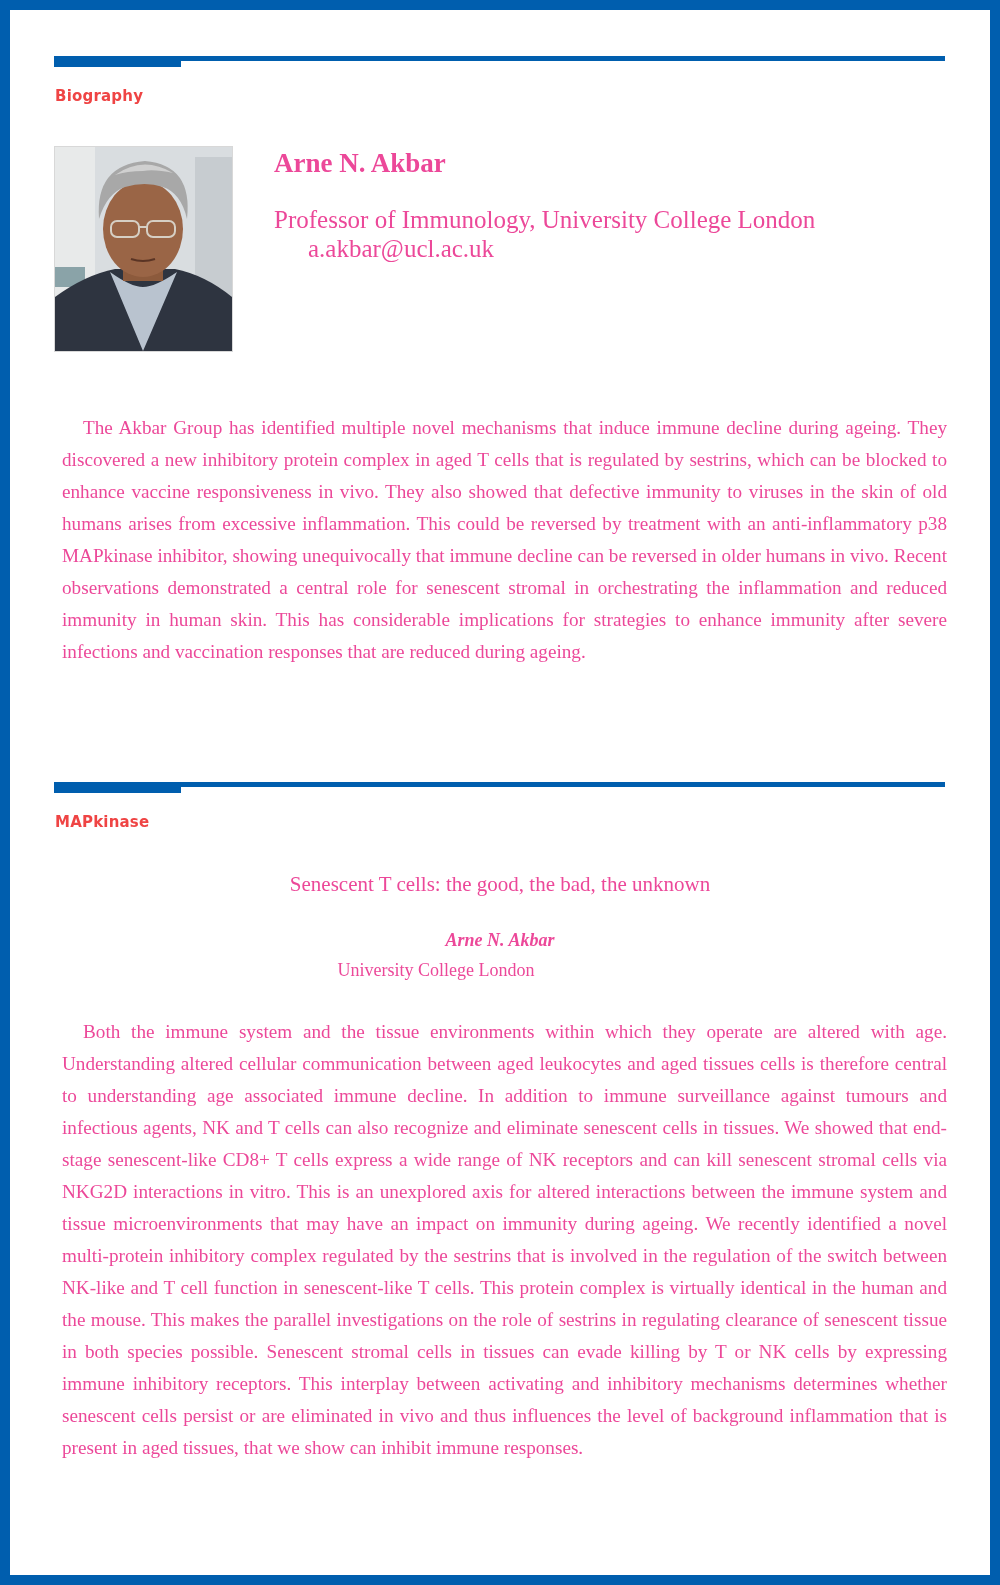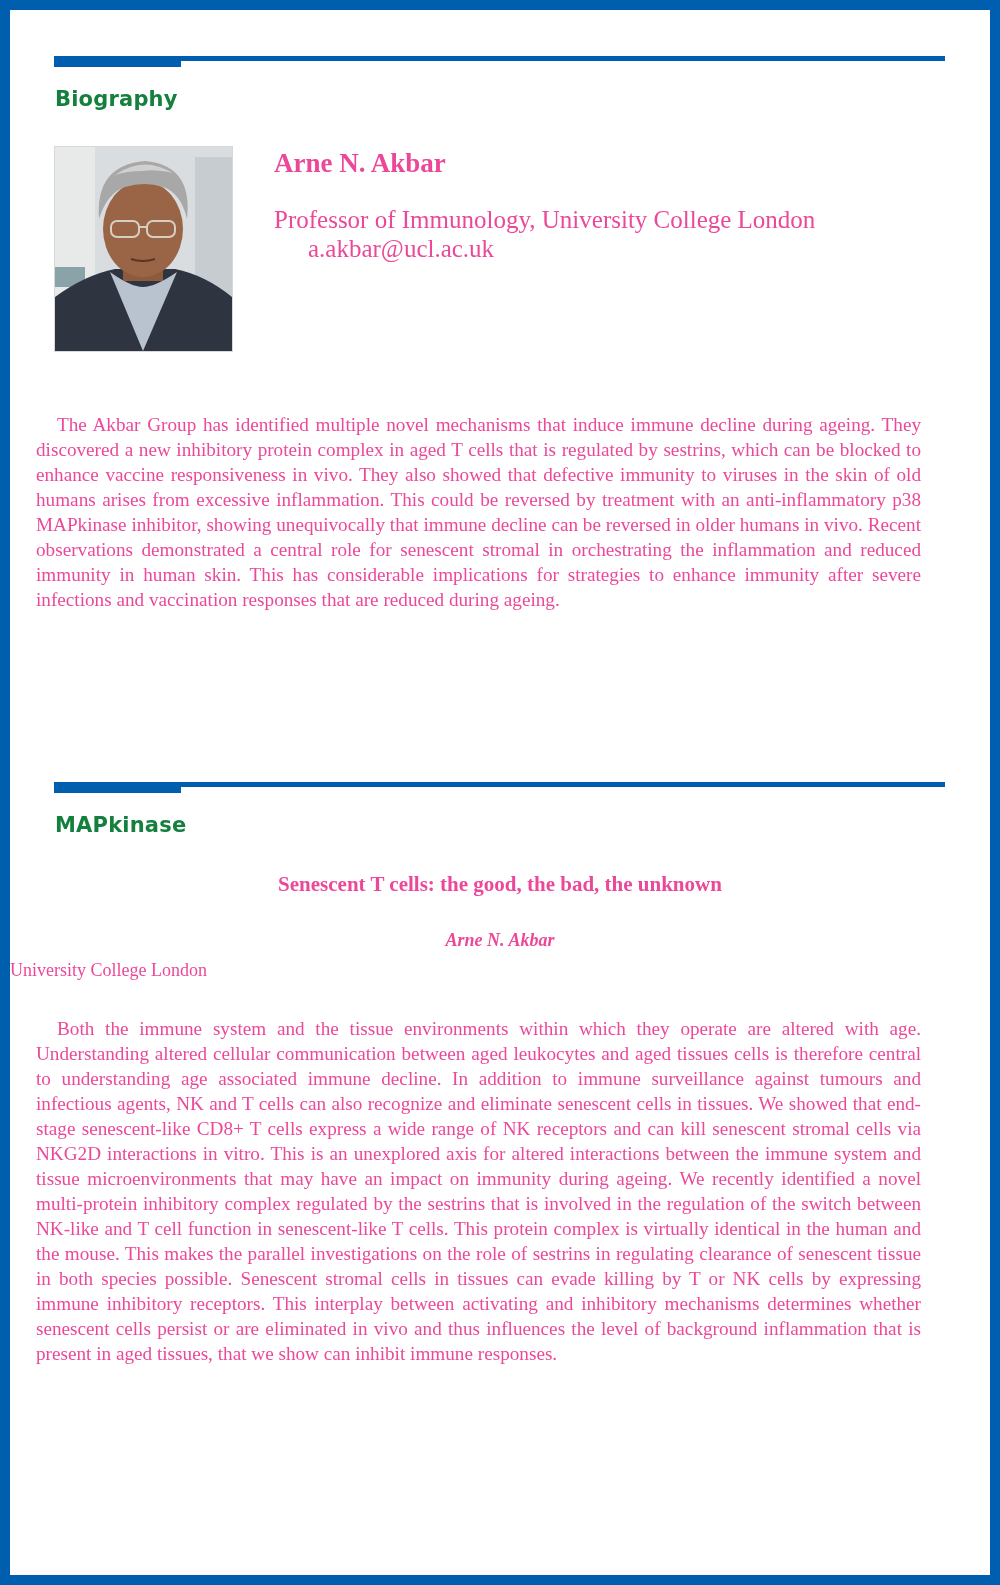--- a/index.html
+++ b/index.html
@@ -23,22 +23,22 @@
   .rule .thick {
     position: absolute; left: 0; top: 0;
     width: 127px; height: 11px;
     background: #005EAE;
   }
   .section-title {
     position: absolute;
     left: 45px;
     font-family: "DejaVu Sans", sans-serif;
     font-weight: bold;
-    font-size: 21px;
-    color: #15803d;
+    font-size: 15px;
+    color: #ef4444;
     letter-spacing: 0.2px;
   }
   .photo {
     position: absolute;
     left: 44px; top: 136px;
     width: 177px; height: 204px;
     border: 1px solid #d8d8d8;
     overflow: hidden;
     background: #cfd3d6;
   }
@@ -46,38 +46,38 @@
   .bio-name {
     position: absolute; left: 264px; top: 138px;
     font-size: 27px; font-weight: bold;
   }
   .bio-line {
     position: absolute; left: 264px;
     font-size: 25px;
   }
   .para {
     position: absolute;
-    left: 26px; width: 885px;
+    left: 52px; width: 885px;
     font-size: 19.2px;
-    line-height: 25px;
+    line-height: 32px;
     text-align: justify;
     text-indent: 21px;
     margin: 0;
   }
   .abs-title {
     position: absolute; left: 0; width: 980px; top: 862px;
-    text-align: center; font-size: 21px; font-weight: bold;
+    text-align: center; font-size: 21px; font-weight: normal;
   }
   .abs-author {
     position: absolute; left: 0; width: 980px; top: 920px;
     text-align: center; font-size: 18px; font-style: italic; font-weight: bold;
   }
   .abs-affil {
     position: absolute; left: 0; width: 852px; top: 950px;
-    text-align: left; font-size: 18px;
+    text-align: center; font-size: 18px;
   }
 </style>
 </head>
 <body>
 
 <div class="page">
 
   <div class="rule" style="top:46px;">
     <div class="thick"></div>
   </div>

